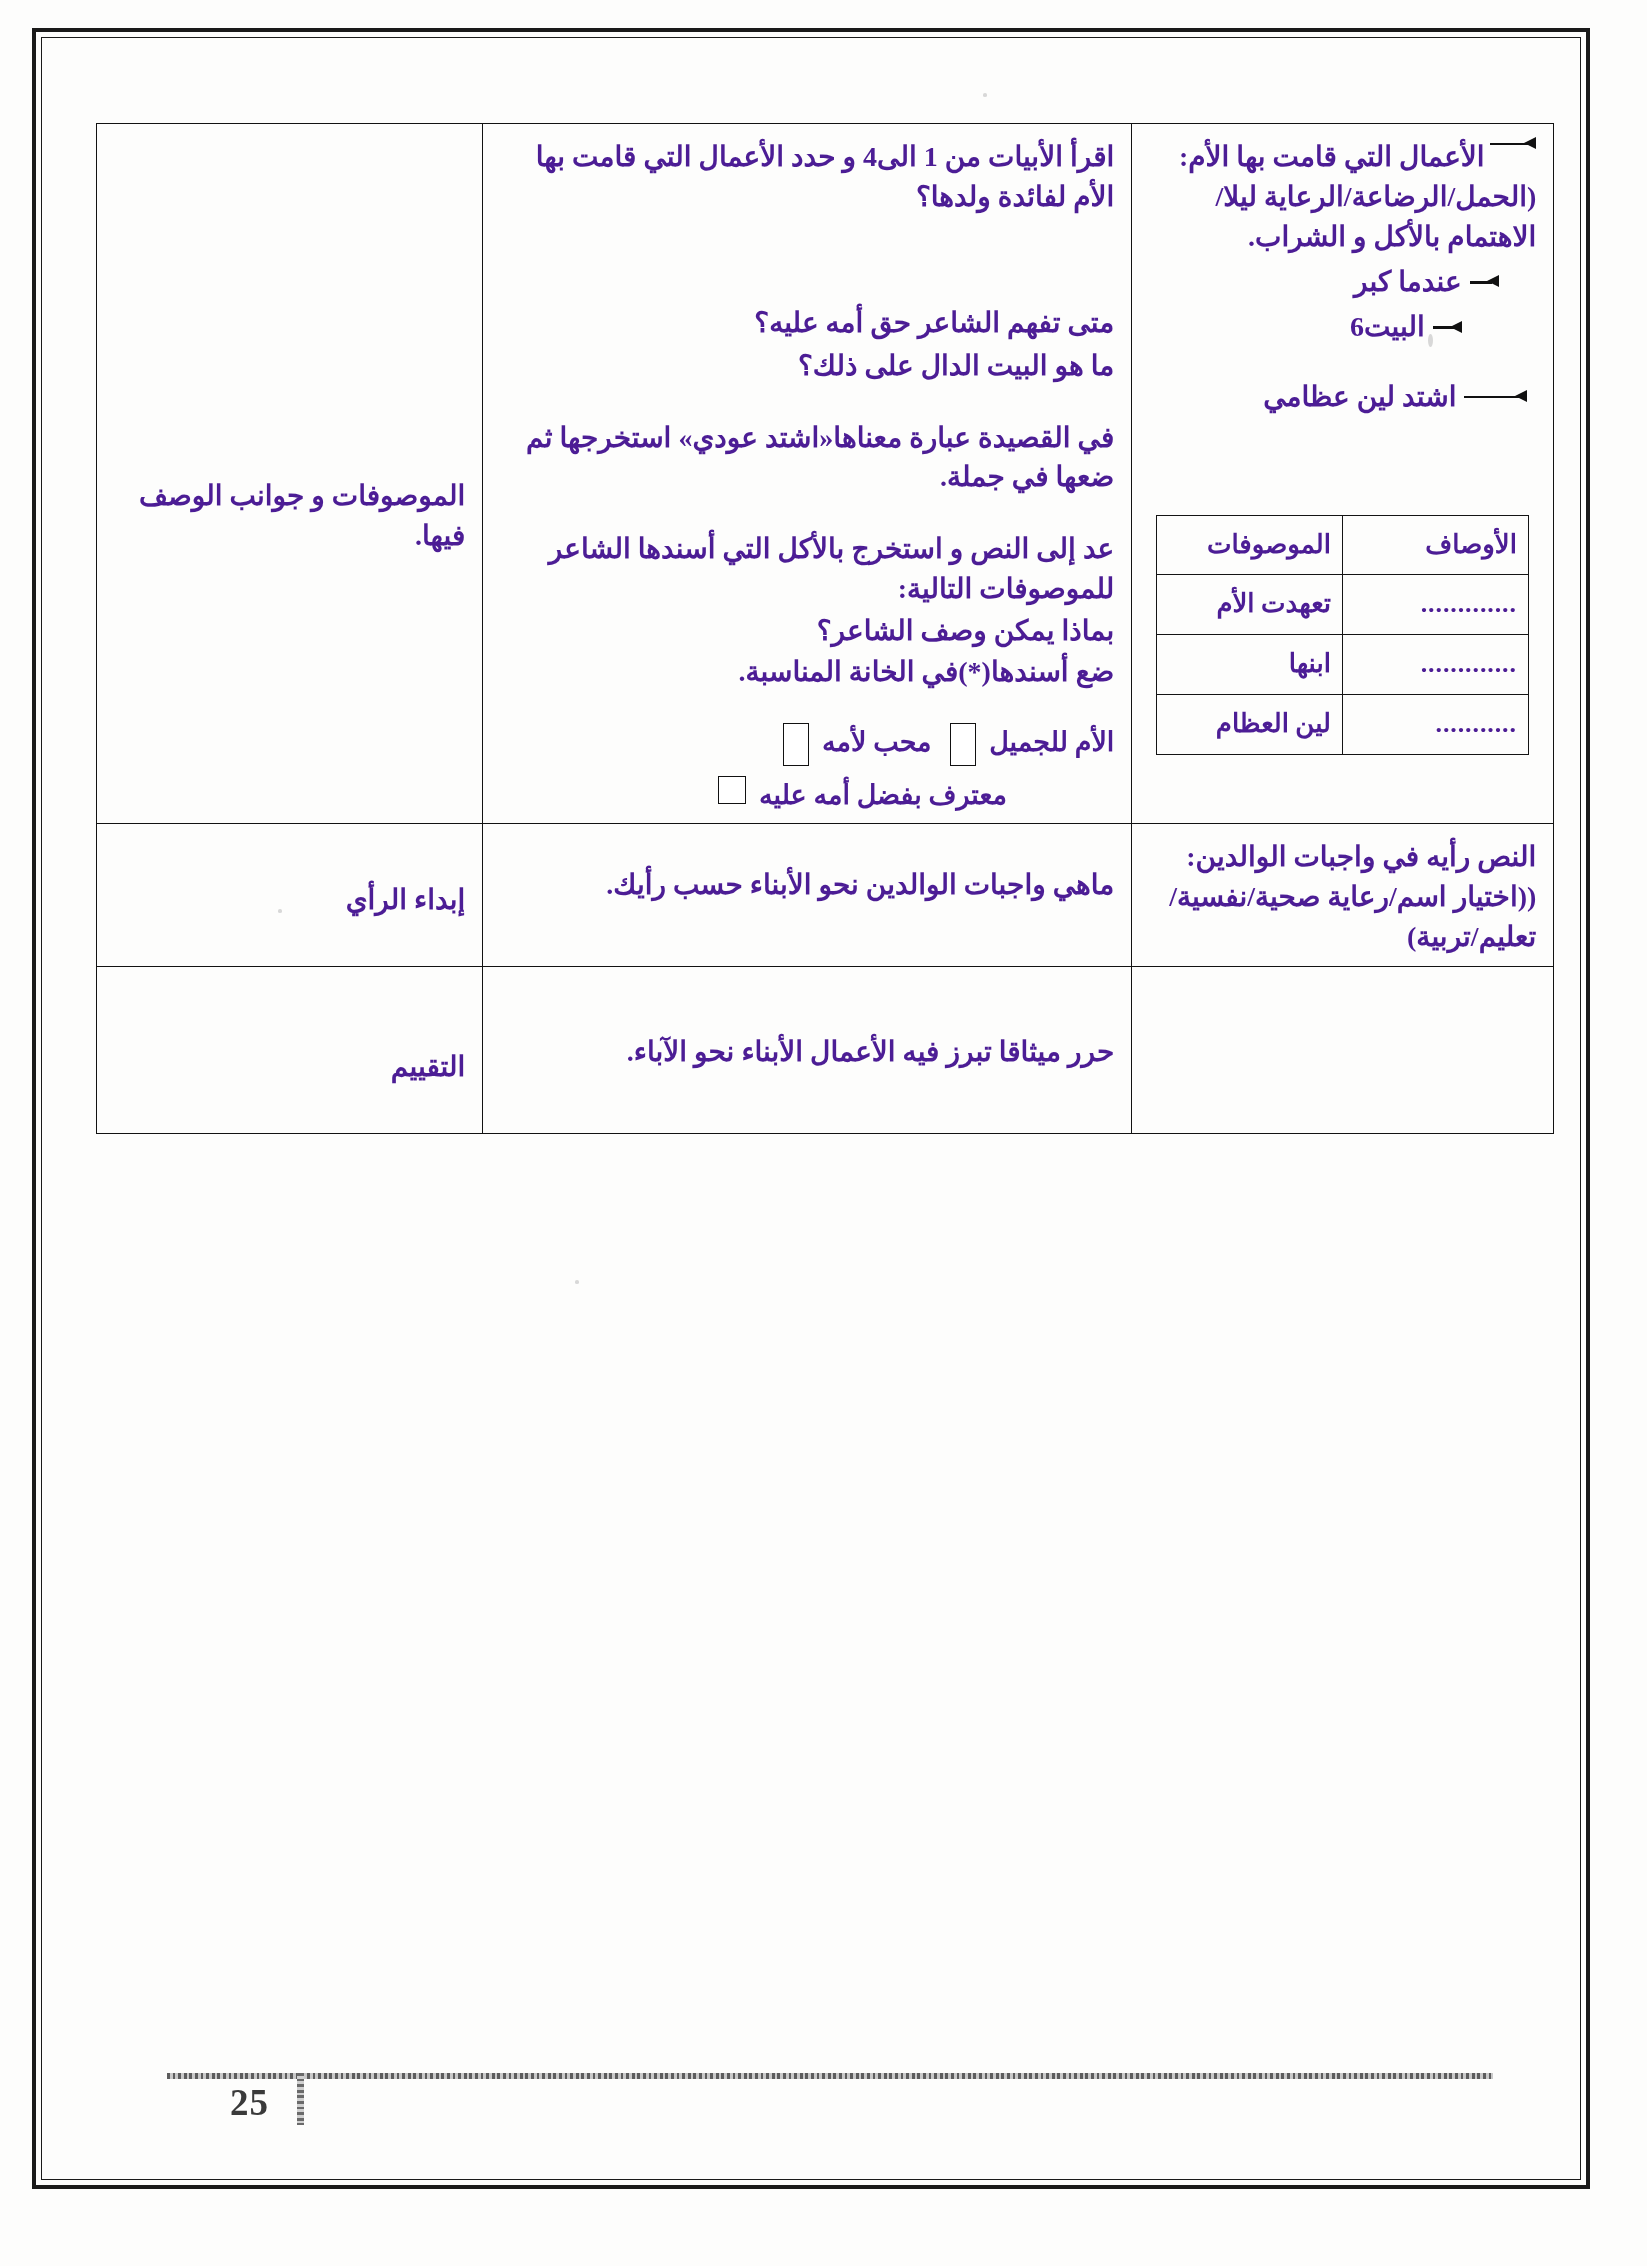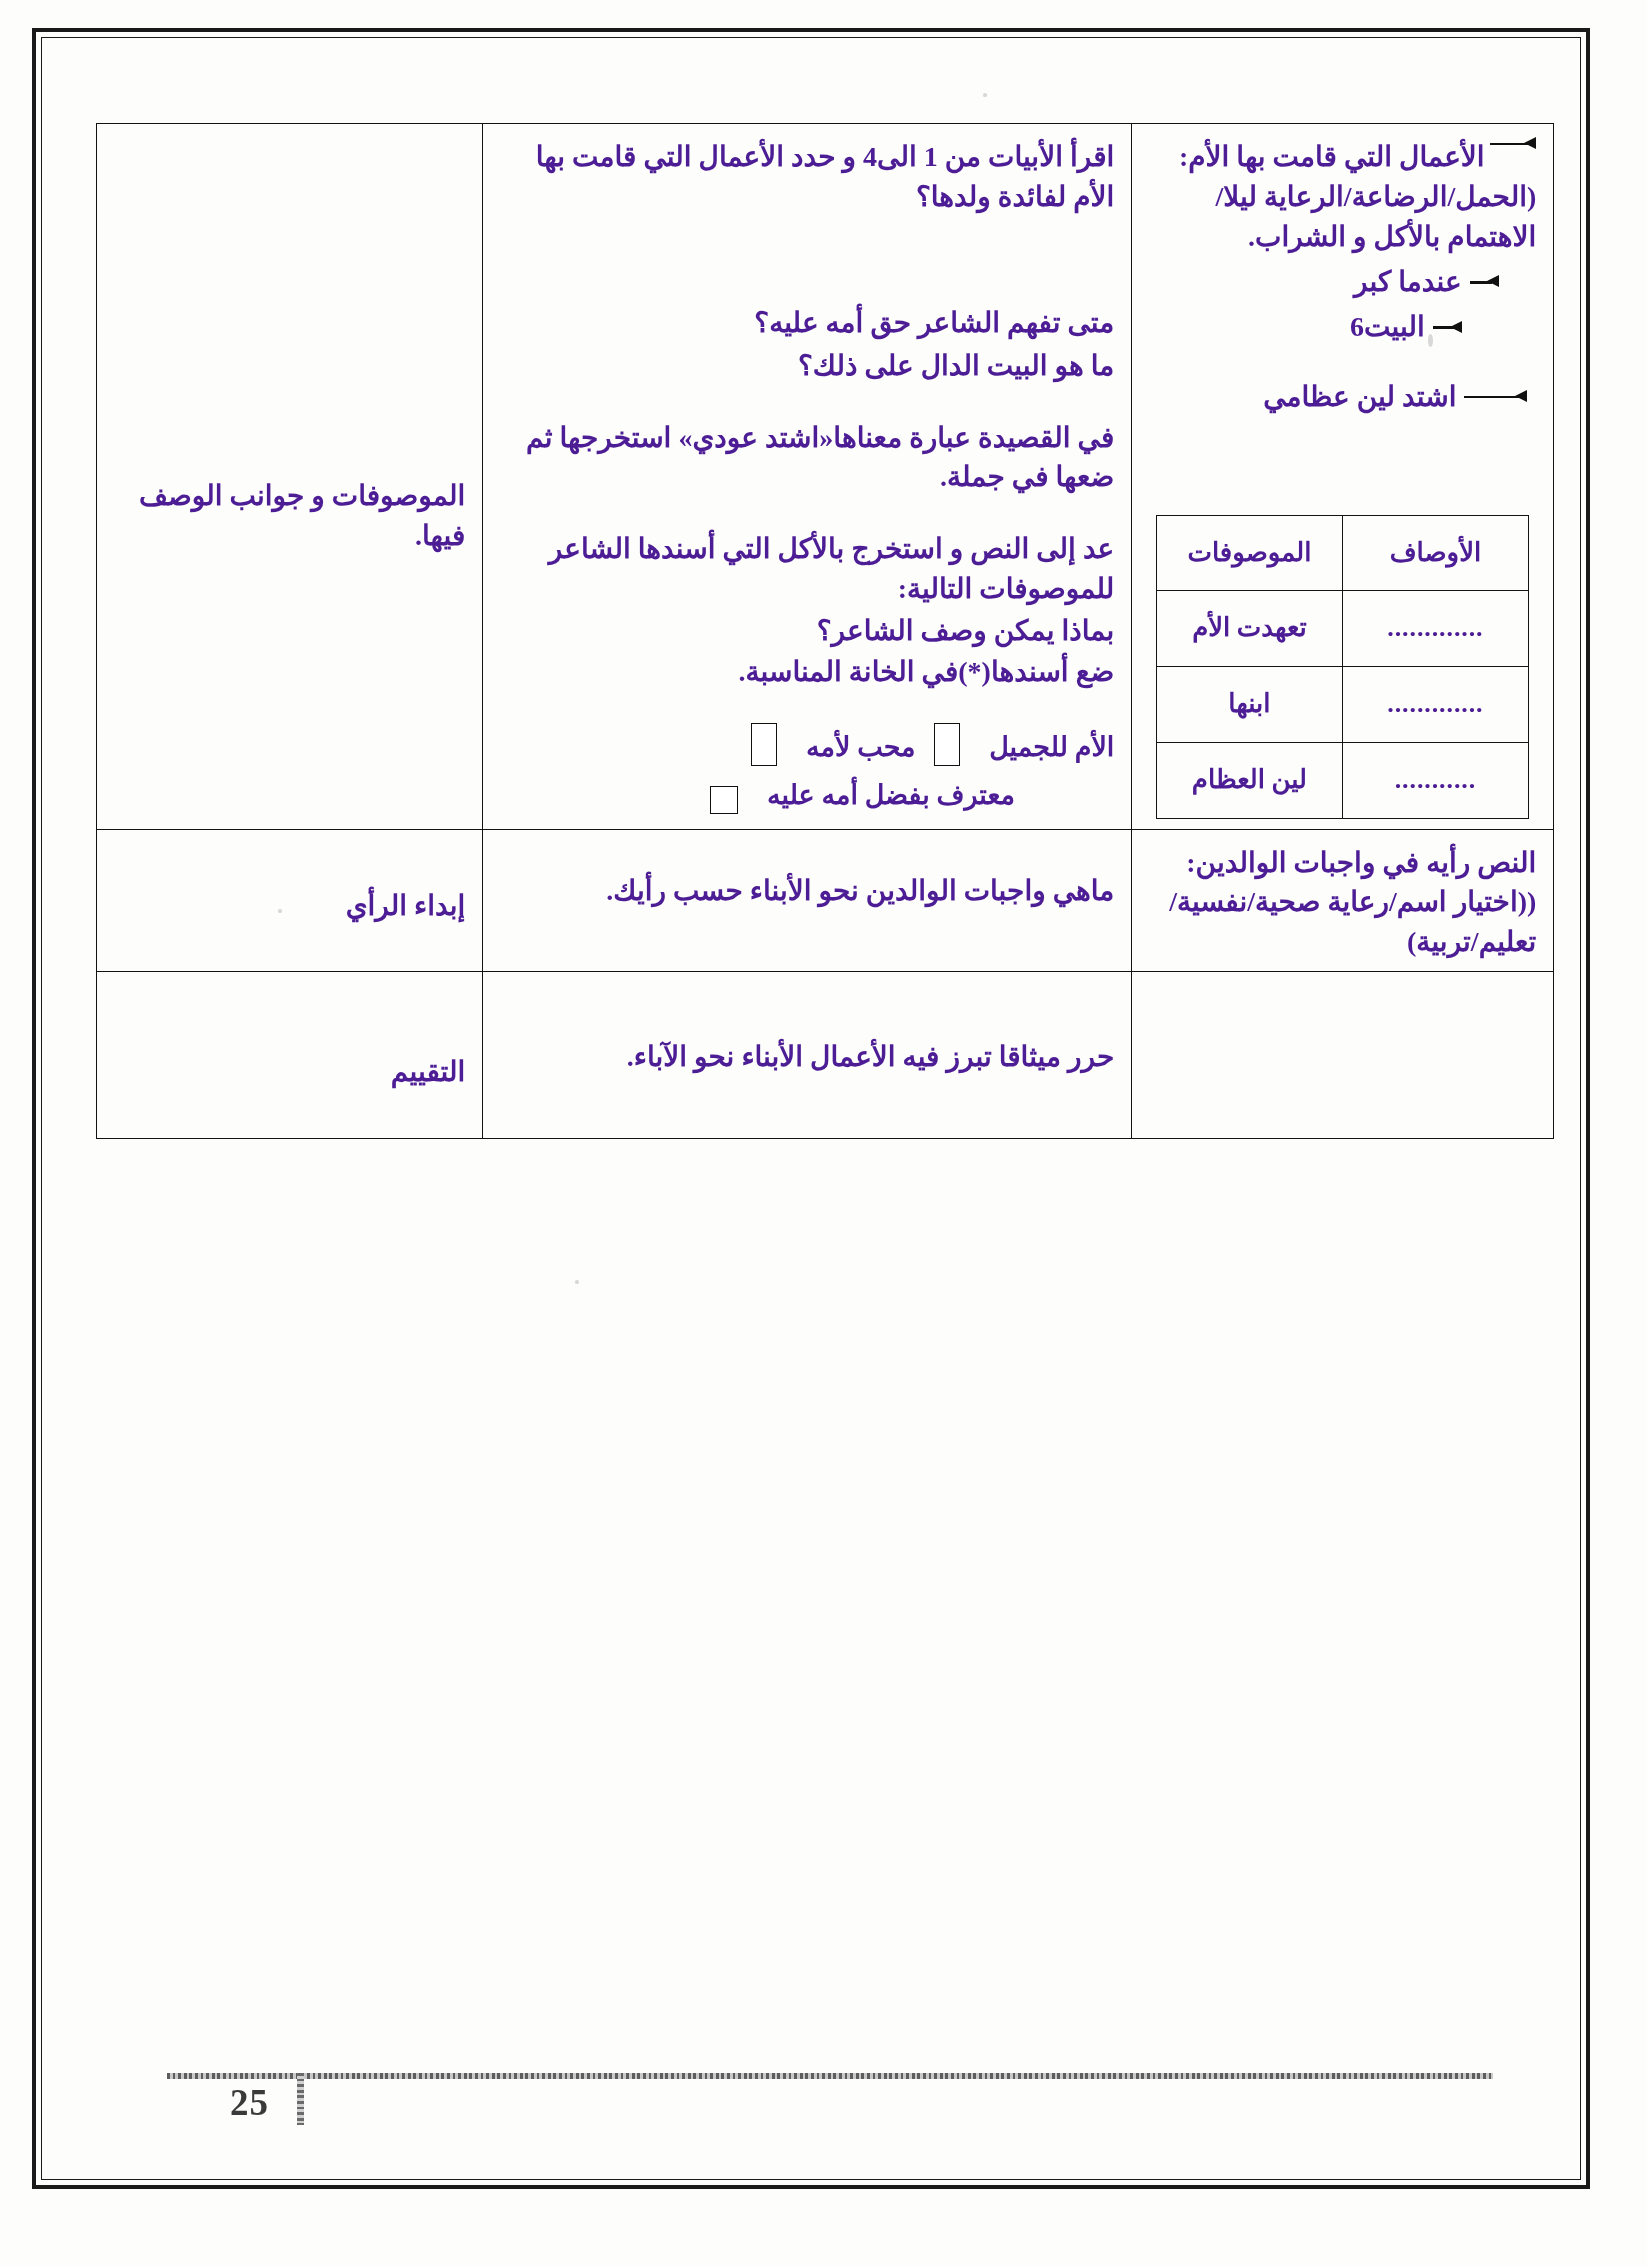--- a/index.html
+++ b/index.html
@@ -124,44 +124,44 @@
   .mini-table {
     border-collapse: collapse;
     table-layout: fixed;
     margin: 9.3px 7.4px 0 0;
     width: 371px;
   }
   .mini-table td, .mini-table th {
     border: 1.9px solid #141414;
     font-size: 26px;
     font-weight: 700;
-    padding: 19px 11px;
-    text-align: center;
+    padding: 11px 11px;
+    text-align: right;
     height: 41px;
     box-sizing: border-box;
   }
   .mini-table th { height: 45px; }
   .mini-col-desc { width: 186px; }
   .mini-col-subj { width: 186px; }
   .dots { letter-spacing: 0.9px; font-size: 24px; }
 
   
   .options-row {
     display: flex;
     align-items: center;
     justify-content: flex-start;
     gap: 18.6px;
     font-size: 27px;
     font-weight: 700;
     margin-top: 7.4px;
   }
   .opt {
     display: inline-flex;
-    align-items: flex-end;
-    gap: 29px;
+    align-items: flex-start;
+    gap: 13px;
     white-space: nowrap;
   }
   .checkbox-tall {
     display: inline-block;
     width: 24px; height: 41px;
     border: 1.9px solid #111;
     background: #fff;
   }
   .checkbox-sq {
     display: inline-block;

